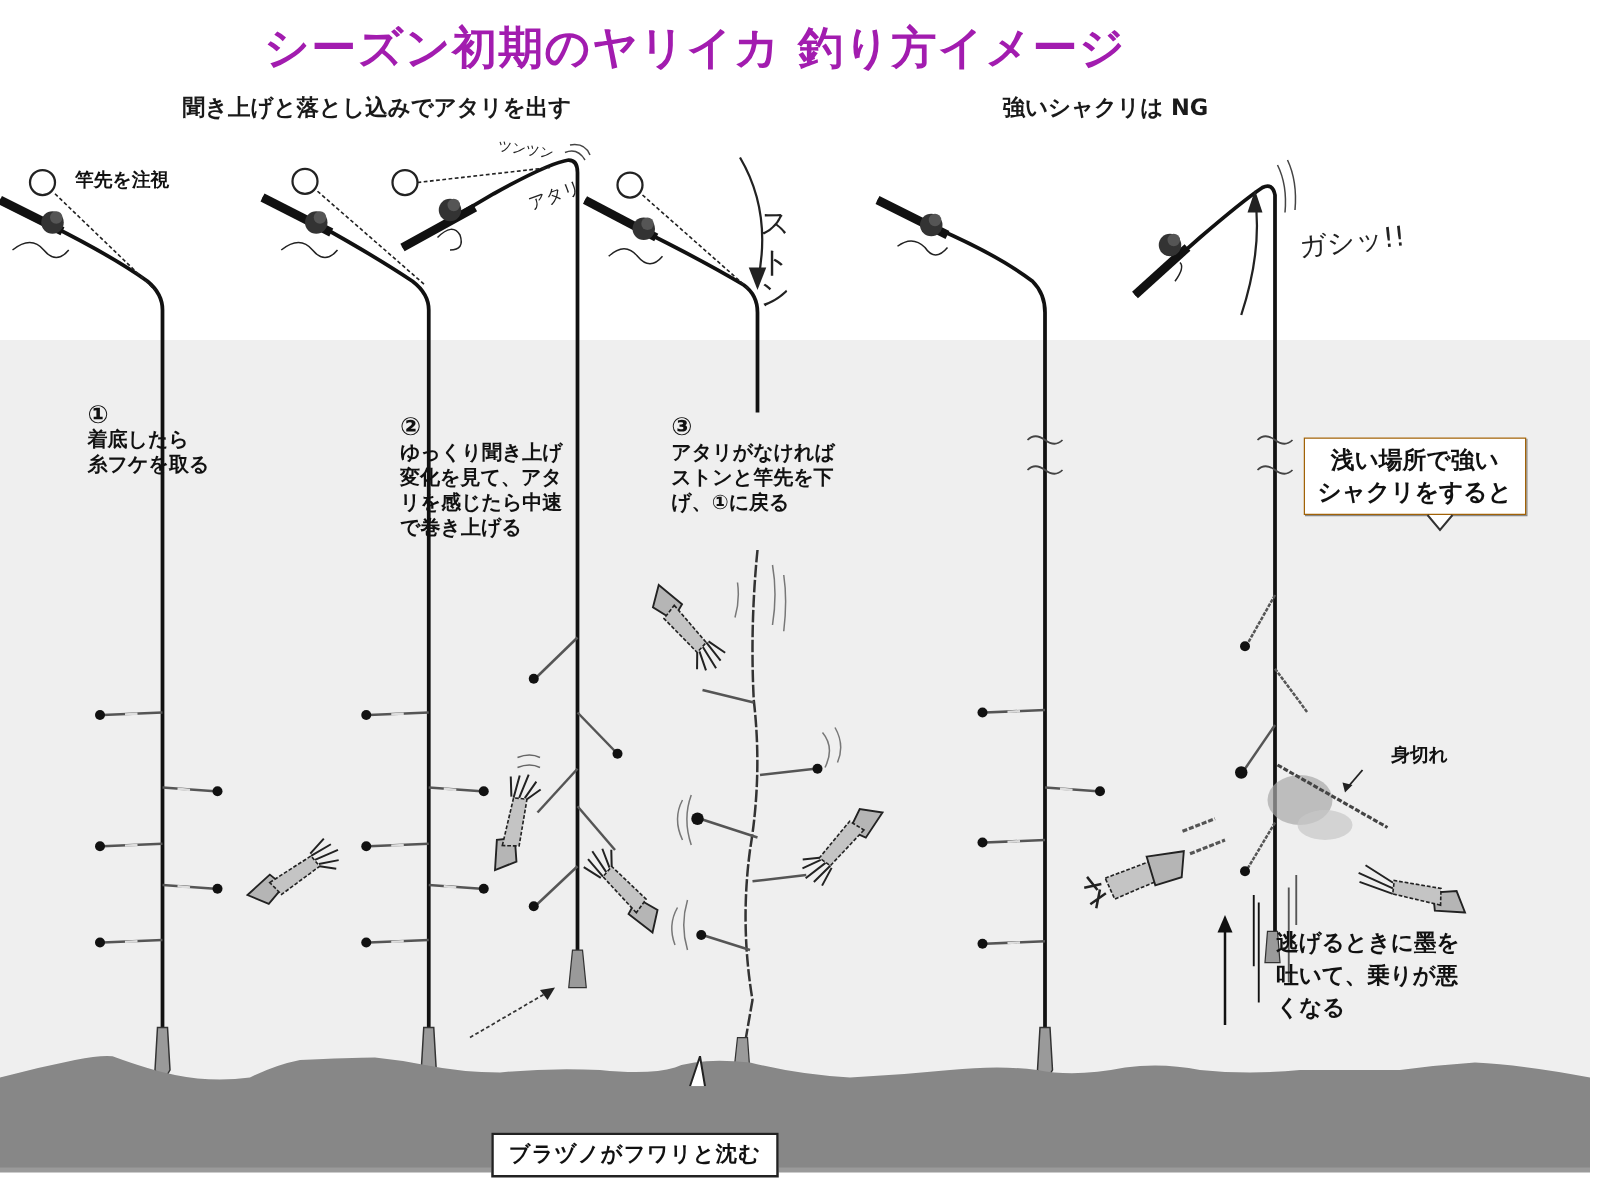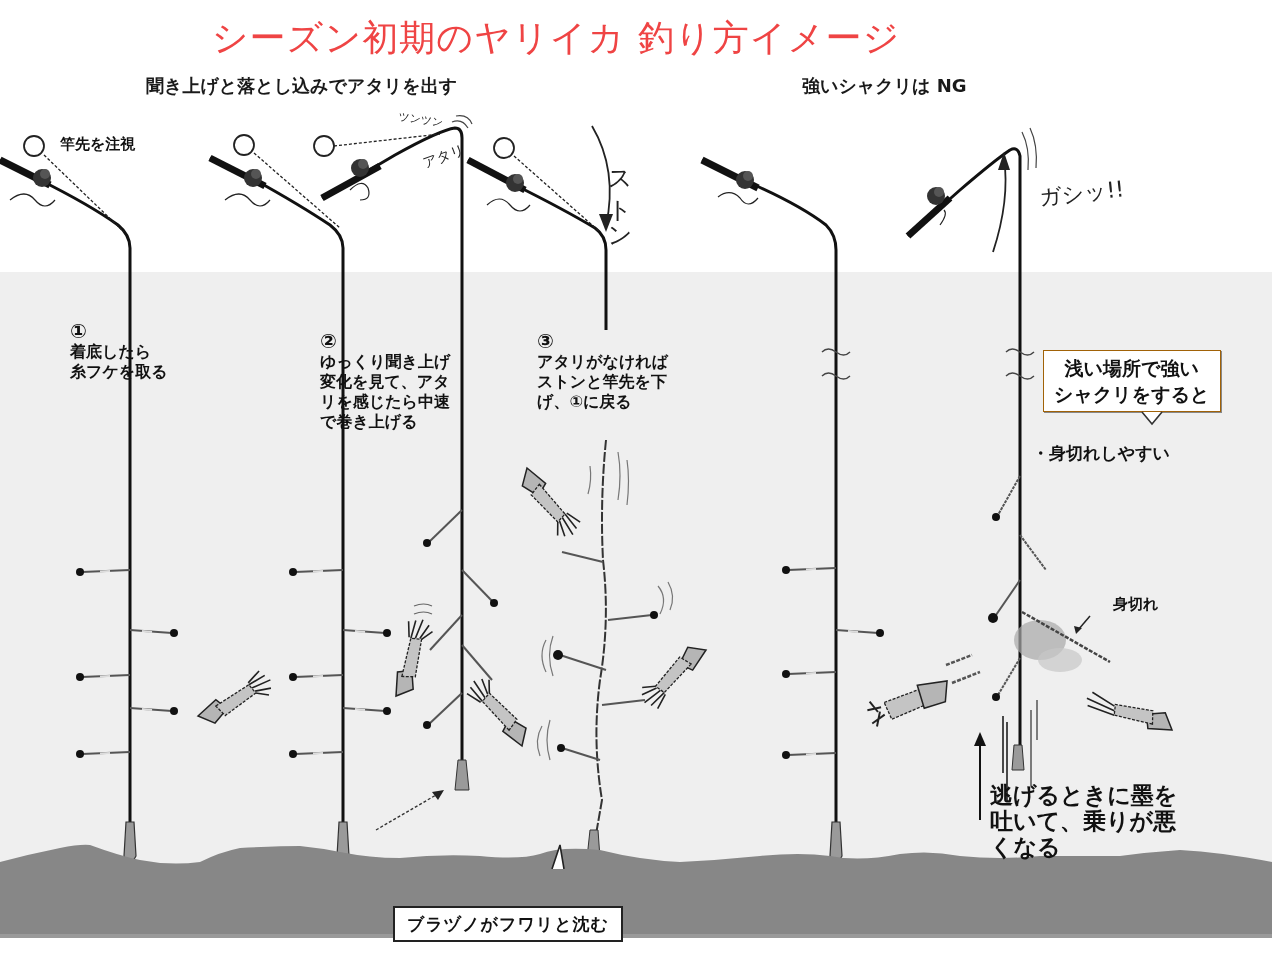--- a/index.html
+++ b/index.html
@@ -1,20 +1,20 @@
 <!DOCTYPE html>
 <html><head>
 <meta charset="utf-8">
 <style>
   html, body { margin:0; padding:0; background:#ffffff; }
   body { width:1280px; height:953px; position:relative; overflow:hidden;
          font-family:"DejaVu Sans", "Liberation Sans", sans-serif; color:#111; }
   .abs { position:absolute; }
   .title { left:0; width:1112px; top:14px; text-align:center; font-size:36px;
-           font-weight:normal; letter-spacing:1px; color:#ef4444; }
+           font-weight:bold; letter-spacing:1px; color:#a21caf; }
   .subtitle { font-size:18px; font-weight:bold; color:#1a1a1a; white-space:nowrap; }
   .water { left:0; top:272px; width:1272px; height:665px; background:#efefef; }
   .label { font-size:16px; font-weight:bold; line-height:20px; color:#111; white-space:nowrap; }
   .step-num { font-size:20px; font-weight:bold; display:block; line-height:22px; }
   .callout { background:#fff; border:1px solid #a16207; padding:4px 10px; font-size:19px;
              font-weight:bold; line-height:26px; white-space:nowrap; box-shadow:1px 1px 0 #888;text-align:center; }
   .callout2 { background:#fff; border:2px solid #222; padding:3px 12px; font-size:17px;
               font-weight:bold; line-height:26px; white-space:nowrap; letter-spacing:1px;margin-top:40px; }
   svg { position:absolute; left:0; top:0; }
   .hand { font-family:"DejaVu Sans", sans-serif; fill:#222; }
@@ -236,26 +236,25 @@
 </div>
 
 <div class="abs callout" style="left:1043px; top:350px;">
   <div>浅い場所で強い</div>
   <div>シャクリをすると</div>
 </div>
 <svg class="abs" style="left:1140px; top:410px;" width="24" height="18">
   <path d="M2,2 L12,14 L22,2" fill="#fff" stroke="#333" stroke-width="1.6"></path>
 </svg>
 <div class="abs label" style="left:1032px; top:440px; font-size:17px; line-height:26px;">
-  <div>・身切れしやすい</div>
 </div>
 
 <div class="abs label" style="left:1113px; top:594px; font-size:15px;">身切れ</div>
 
-<div class="abs label" style="left:990px; top:742px; font-size:23px; line-height:26px;margin-top:40px;">
+<div class="abs label" style="left:1021px; top:742px; font-size:18px; line-height:26px;">
   <div>逃げるときに墨を</div>
   <div>吐いて、乗りが悪</div>
   <div>くなる</div>
 </div>
 
 <div class="abs callout2" style="left:393px; top:866px;">
   <div>ブラヅノがフワリと沈む</div>
 </div>
 <svg class="abs" style="left:548px; top:843px;" width="24" height="26">
   <path d="M4,26 L12,2 L16,26" fill="#fff" stroke="#222" stroke-width="1.6"></path>

